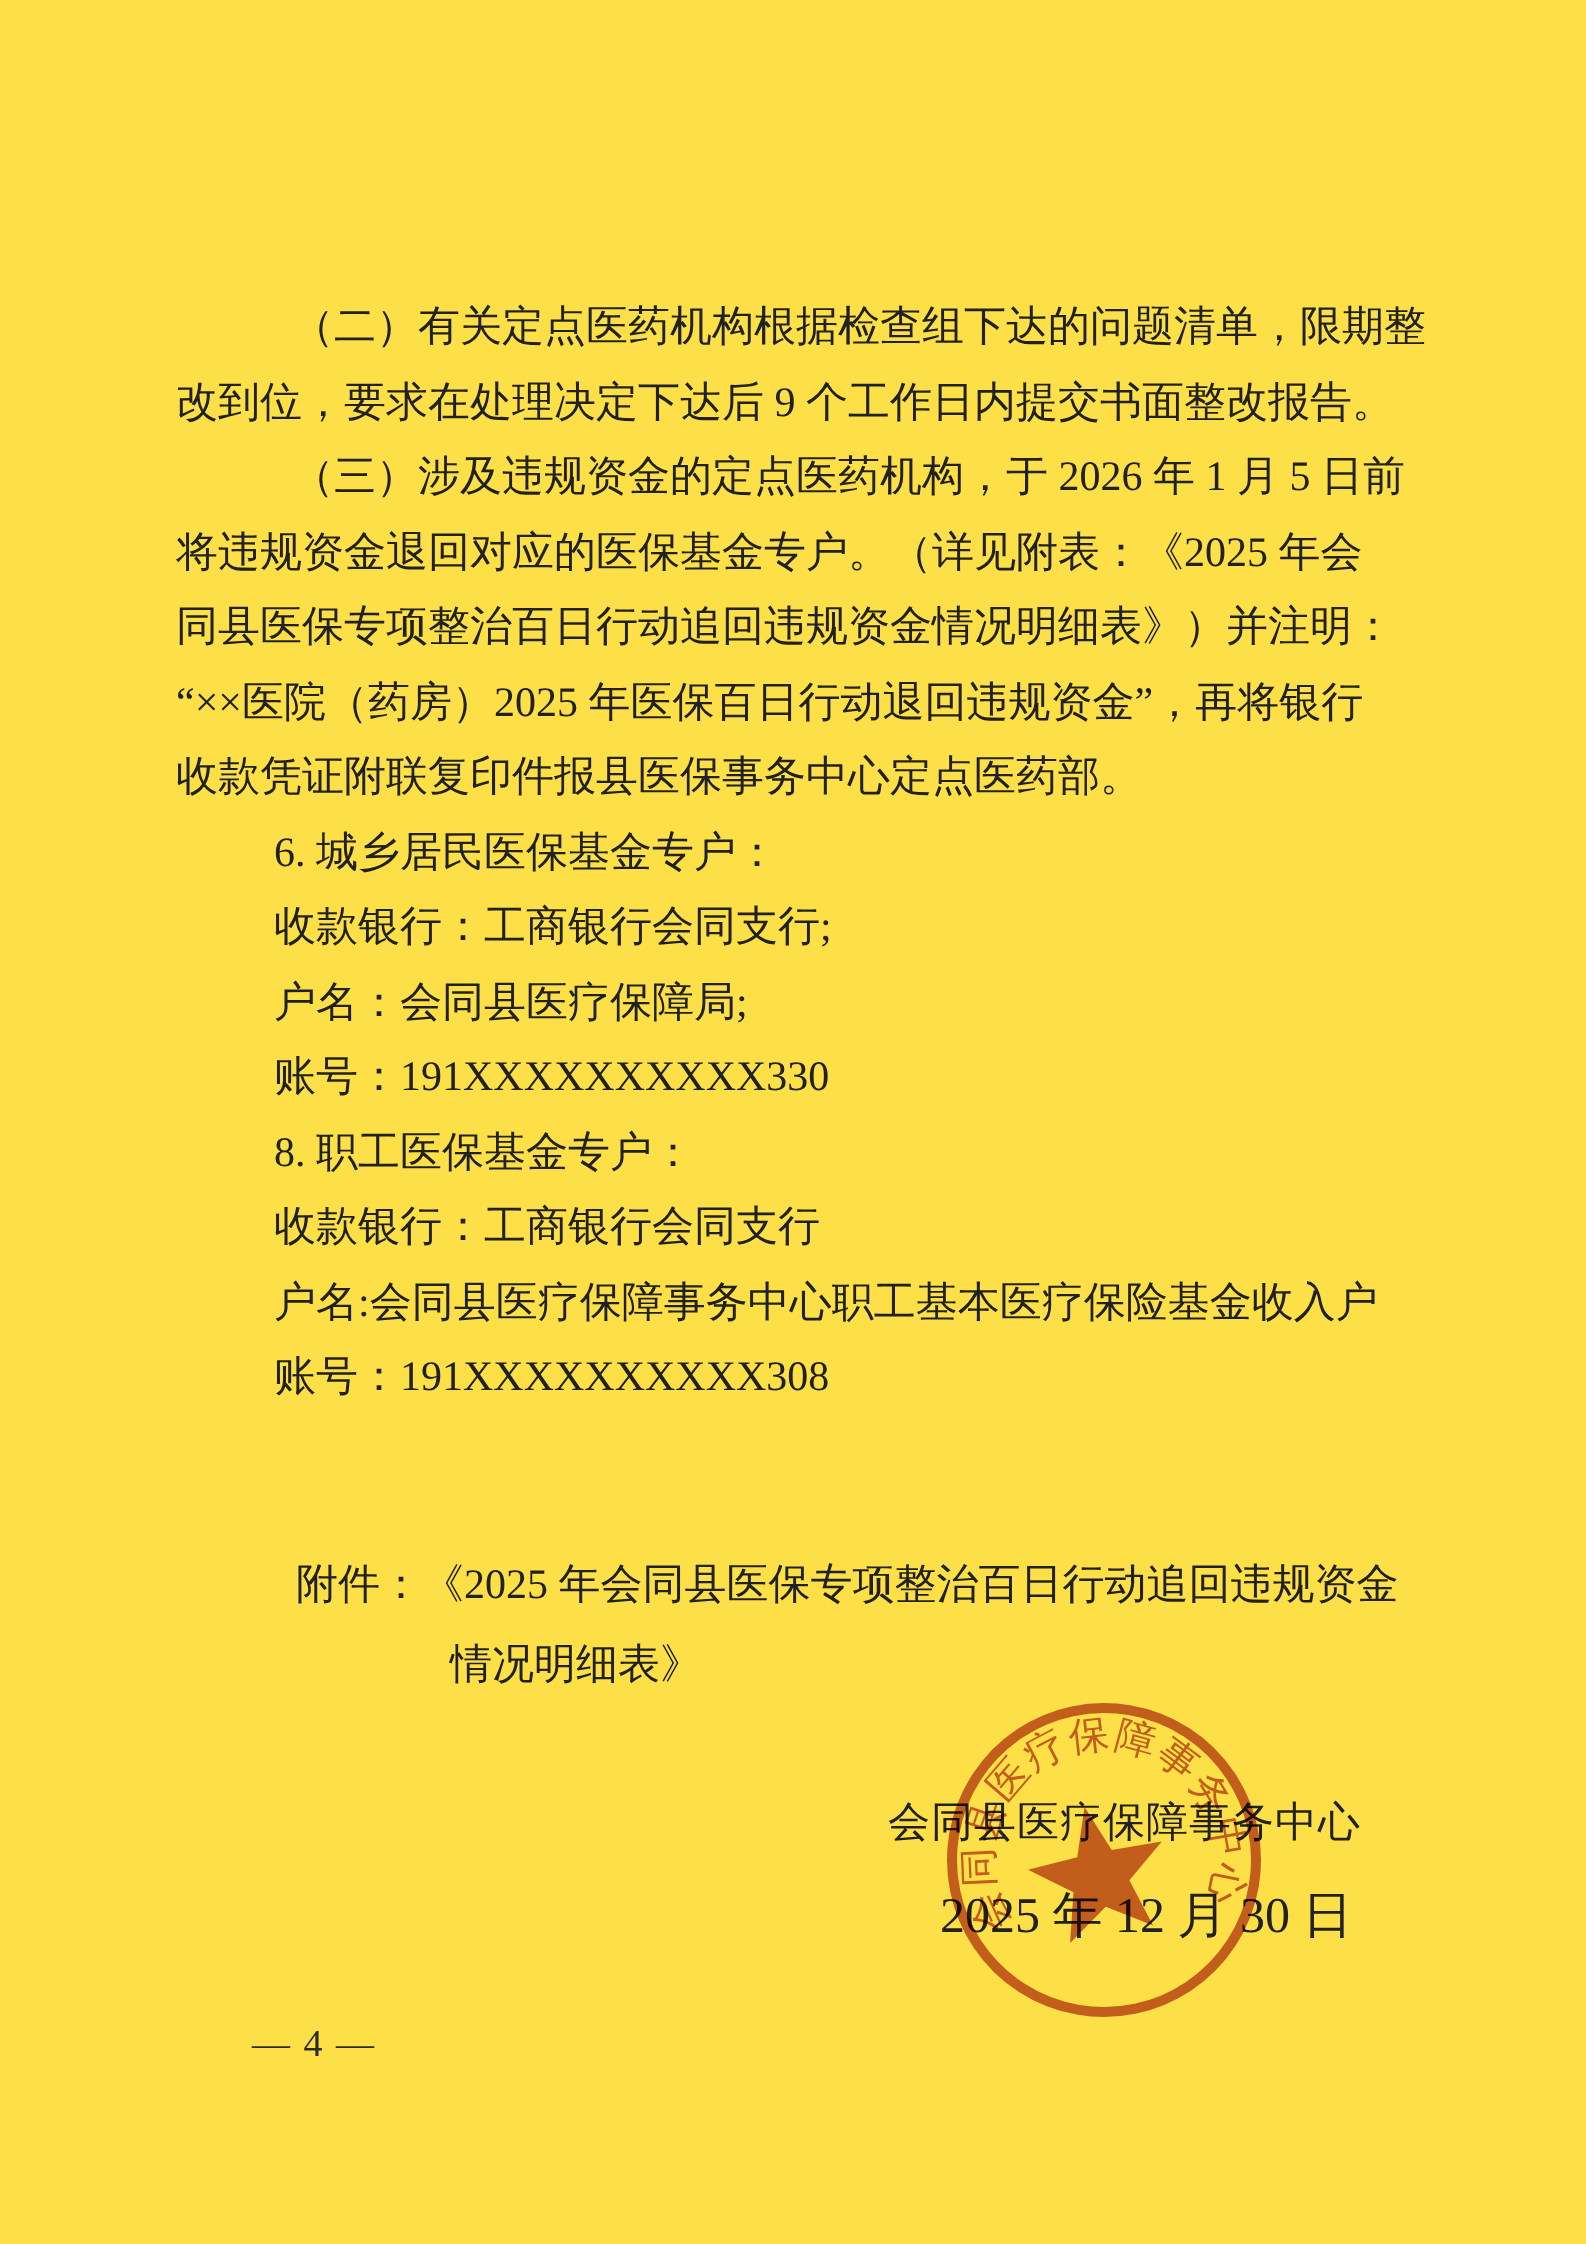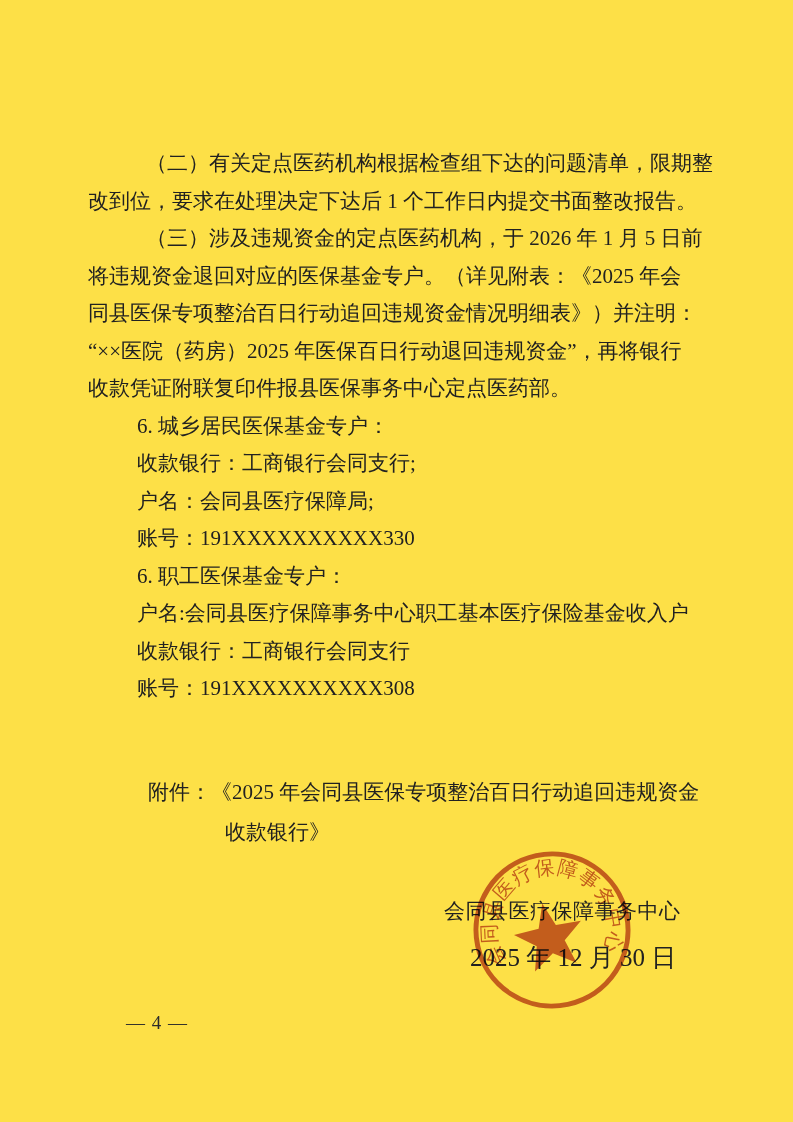--- a/index.html
+++ b/index.html
@@ -64,41 +64,41 @@
     font-size: 19px; color: #2b2b2b; letter-spacing: 1px; white-space: nowrap;
   }
 </style>
 </head>
 <body>
 
 <div class="page">
 
   <div class="body-text">
     <div class="line indent">（二）有关定点医药机构根据检查组下达的问题清单，限期整</div>
-    <div class="line">改到位，要求在处理决定下达后 1 个工作日内提交书面整改报告。</div>
+    <div class="line">改到位，要求在处理决定下达后 9 个工作日内提交书面整改报告。</div>
     <div class="line indent">（三）涉及违规资金的定点医药机构，于 2026 年 1 月 5 日前</div>
     <div class="line">将违规资金退回对应的医保基金专户。（详见附表：《2025 年会</div>
     <div class="line">同县医保专项整治百日行动追回违规资金情况明细表》）并注明：</div>
     <div class="line">“××医院（药房）2025 年医保百日行动退回违规资金”，再将银行</div>
     <div class="line">收款凭证附联复印件报县医保事务中心定点医药部。</div>
     <div class="line list">6. 城乡居民医保基金专户：</div>
     <div class="line list">收款银行：工商银行会同支行;</div>
     <div class="line list">户名：会同县医疗保障局;</div>
     <div class="line list">账号：191XXXXXXXXXX330</div>
-    <div class="line list">6. 职工医保基金专户：</div>
+    <div class="line list">8. 职工医保基金专户：</div>
+    <div class="line list">收款银行：工商银行会同支行</div>
     <div class="line list">户名:会同县医疗保障事务中心职工基本医疗保险基金收入户</div>
-    <div class="line list">收款银行：工商银行会同支行</div>
     <div class="line list">账号：191XXXXXXXXXX308</div>
   </div>
 
   <div class="attachment">
     <div class="label">附件：</div>
     <div class="title">
       <div class="t1">《2025 年会同县医保专项整治百日行动追回违规资金</div>
-      <div class="t2">收款银行》</div>
+      <div class="t2">情况明细表》</div>
     </div>
   </div>
 
   <div class="sig-org">会同县医疗保障事务中心</div>
   <div class="sig-date">2025 年 12 月 30 日</div>
 
   <svg class="seal" viewBox="0 0 170 170" xmlns="http://www.w3.org/2000/svg">
     <g transform="rotate(-12 85 85)">
       <circle cx="85" cy="85" r="76" fill="none" stroke-width="5" stroke="#b8493f"></circle>
       <path d="M81,57 L89.8,80.9 L115.2,81.9 L95.3,97.6 L102.2,122.1 L81,108 L59.8,122.1 L66.7,97.6 L46.8,81.9 L72.2,80.9 Z" fill="#b8493f"></path>

